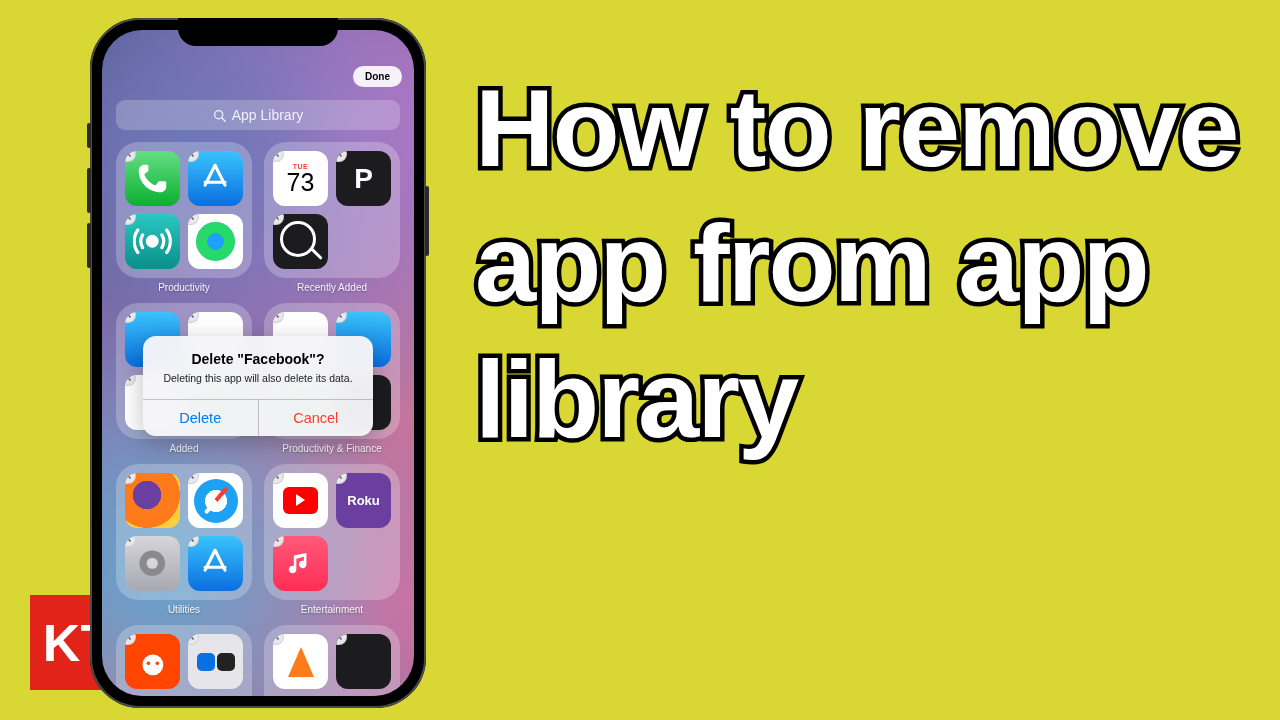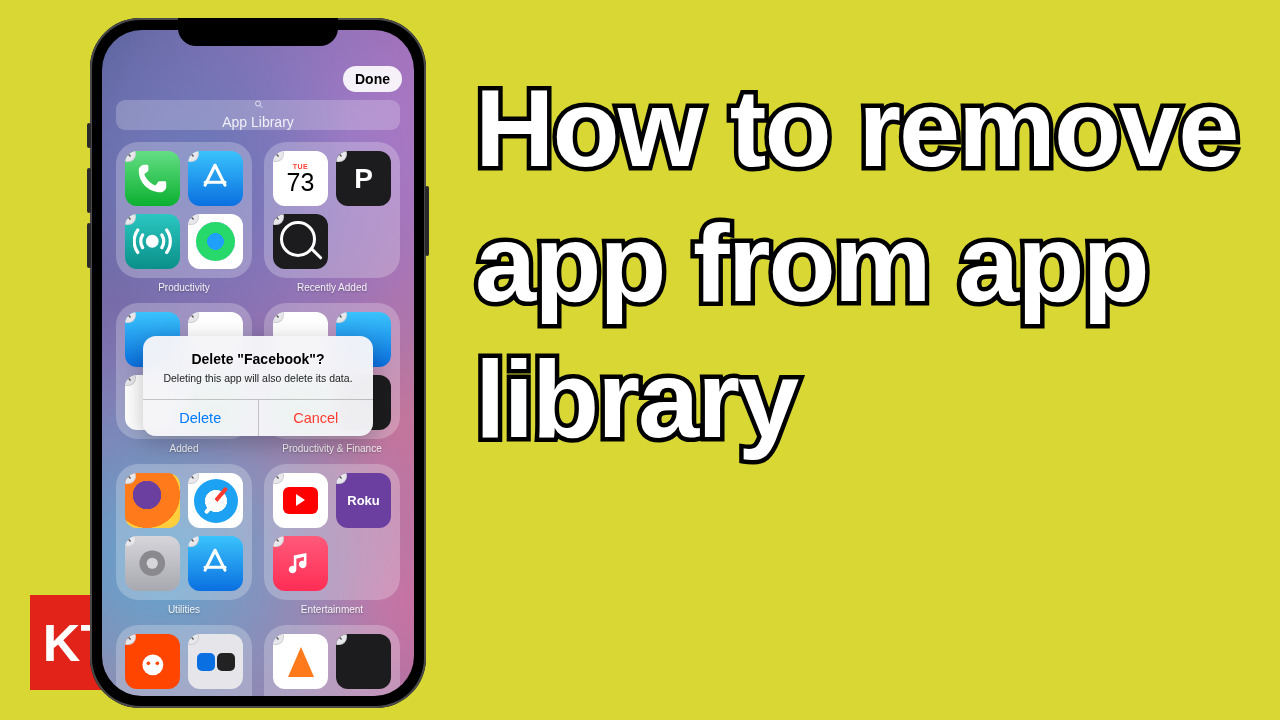--- a/index.html
+++ b/index.html
@@ -73,34 +73,33 @@
       radial-gradient(circle at 20% 80%, #5fa5cf 0%, transparent 45%),
       radial-gradient(circle at 90% 85%, #d36ea0 0%, transparent 45%),
       linear-gradient(140deg, #4e5a8e 0%, #8e6aa8 40%, #b87a9a 70%, #6a7fae 100%);
     color:#fff;
   }
   
   .done-pill {
     position:absolute; top:36px; right:12px;
     background:rgba(255,255,255,0.9);
     color:#000;
-    font-size:14px; font-weight:600;
+    font-size:10px; font-weight:600;
     padding:5px 12px;
     border-radius:14px;
   }
   .search-bar {
     position:absolute; top:70px; left:14px; right:14px;
     height:30px;
     background:rgba(255,255,255,0.22);
     border-radius:9px;
     display:flex; align-items:center; justify-content:center;
     gap:6px;
     color:rgba(255,255,255,0.85);
     font-size:14px;
-    flex-direction:column;
   }
   .search-bar svg { width:13px; height:13px; }
   
   .categories {
     position:absolute; top:112px; left:14px; right:14px; bottom:0;
     display:grid;
     grid-template-columns:1fr 1fr;
     grid-auto-rows:min-content;
     gap:6px 12px;
     align-content:start;

